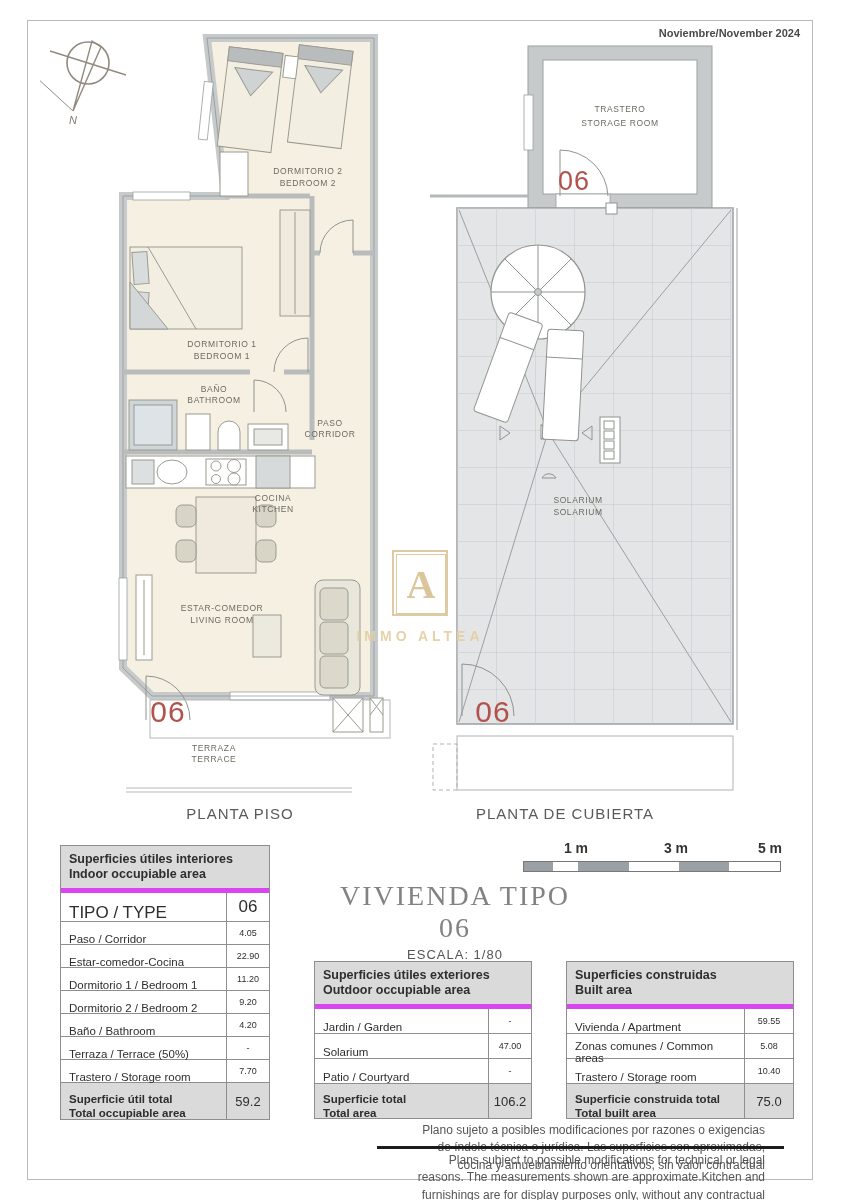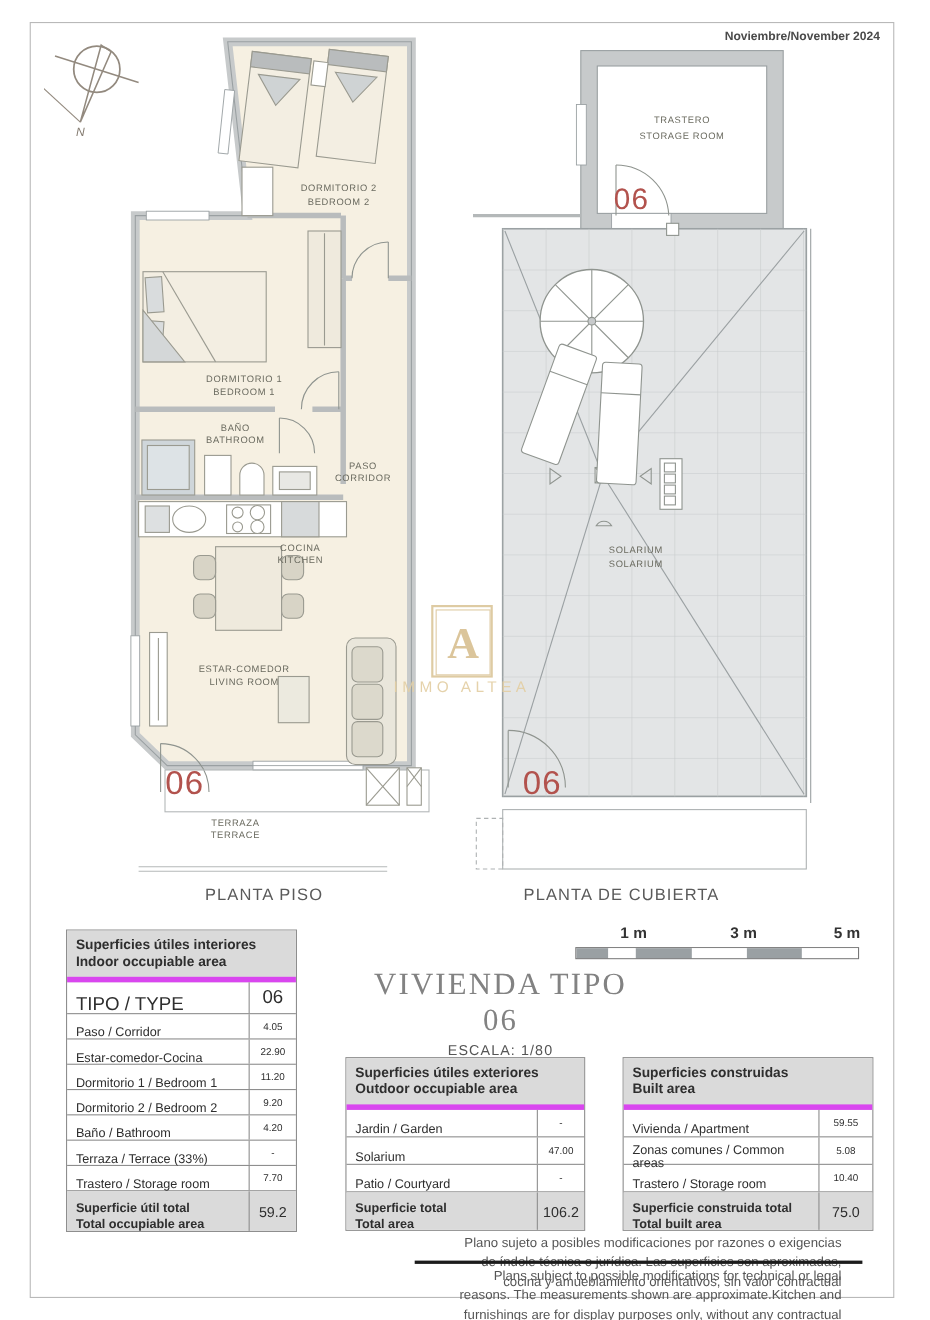--- a/index.html
+++ b/index.html
@@ -9,21 +9,21 @@
   .date{position:absolute;left:560px;top:27px;width:240px;text-align:right;
         font-size:11px;font-weight:bold;color:#4a4a4a;}
   .caption{position:absolute;font-size:15px;color:#5a5a5a;letter-spacing:1px;text-align:center;}
   .plan-svg{position:absolute;}
   .plan-label{font-size:8.5px;letter-spacing:.6px;fill:#6b6b60;text-anchor:middle;}
   .unit-num{fill:#b2524d;text-anchor:middle;letter-spacing:1px;}
   .watermark{position:absolute;left:355px;top:550px;width:130px;text-align:center;opacity:.92;}
   .wm-box{width:56px;height:66px;margin:0 auto;border:2px solid #dcc79c;padding:2px;box-sizing:border-box;}
   .wm-box-inner{width:100%;height:100%;border:1px solid #dcc79c;display:flex;align-items:center;justify-content:center;
         font-family:"Liberation Serif",serif;font-size:40px;font-weight:bold;color:#d9c193;}
-  .wm-name{font-size:14px;font-weight:normal;letter-spacing:4px;color:#e3cfa4;}
+  .wm-name{margin-top:12px;font-size:14px;font-weight:bold;letter-spacing:4px;color:#e3cfa4;}
   .title-block{position:absolute;left:330px;top:880px;width:250px;text-align:center;}
   .title-block .big{font-family:"Liberation Serif",serif;font-size:28px;color:#828282;letter-spacing:2px;}
   .title-block .scale{margin-top:3px;font-size:13px;color:#555;letter-spacing:1px;}
   .scalebar{position:absolute;left:523px;top:840px;width:258px;height:32px;}
   .scalebar .lbl{position:absolute;top:0;font-size:14px;font-weight:bold;color:#333;width:50px;text-align:center;}
   .bar{position:absolute;left:0;top:21px;width:256px;height:9px;border:1px solid #777;display:flex;}
   .bar div{height:100%;}
   .seg-g{background:#9aa0a3;} .seg-w{background:#fff;}
   
   .atable{position:absolute;border:1.5px solid #8e8e8e;background:#fff;box-sizing:border-box;}
@@ -327,21 +327,21 @@
     </div>
     <div class="trow" style="height:22px">
       <div class="lab">Dormitorio 2 / Bedroom 2</div>
       <div class="val" style="width:42px">9.20</div>
     </div>
     <div class="trow" style="height:22px">
       <div class="lab">Baño / Bathroom</div>
       <div class="val" style="width:42px">4.20</div>
     </div>
     <div class="trow" style="height:22px">
-      <div class="lab">Terraza / Terrace (33%)</div>
+      <div class="lab">Terraza / Terrace (50%)</div>
       <div class="val" style="width:42px">-</div>
     </div>
     <div class="trow" style="height:22px">
       <div class="lab">Trastero / Storage room</div>
       <div class="val" style="width:42px">7.70</div>
     </div>
     <div class="trow total" style="height:36px">
       <div class="lab">
         <div>Superficie útil total</div>
         <div>Total occupiable area</div>

